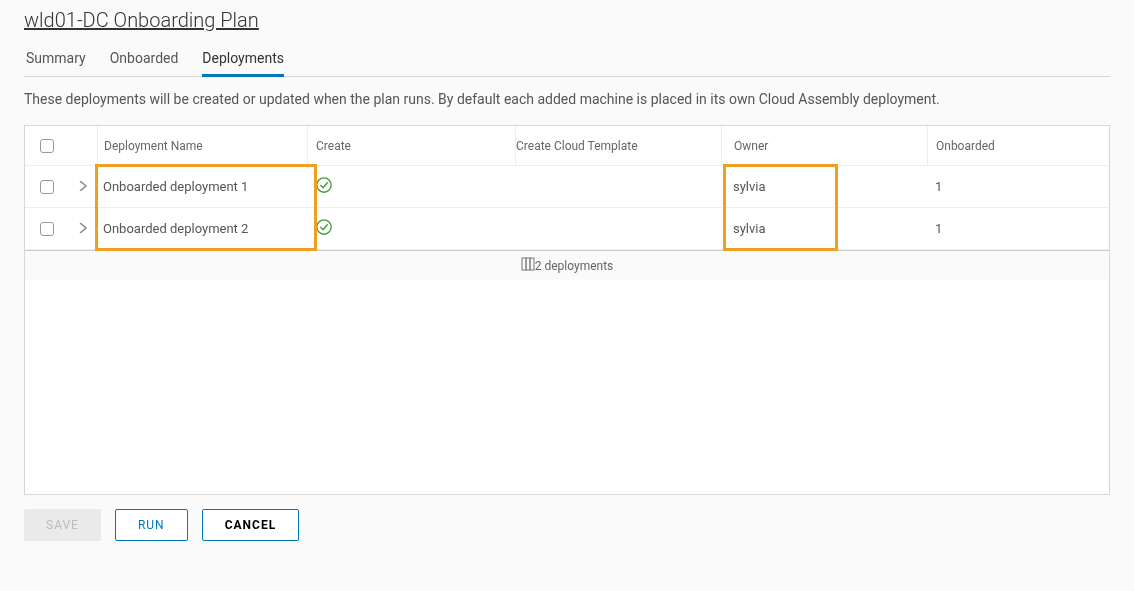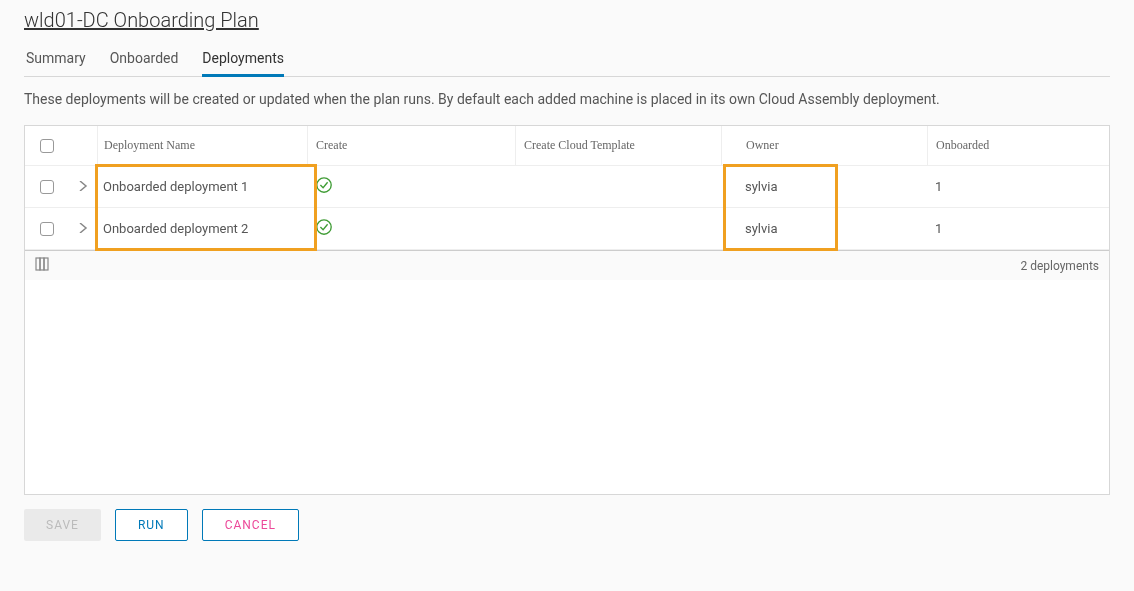--- a/index.html
+++ b/index.html
@@ -13,36 +13,36 @@
   .toolbar { display: flex; border: 1px solid #ccc; width: fit-content; margin-bottom: 5px;}
   .toolbar button { background: transparent; border: none; border-right: 1px solid #ccc; padding: 6px 14px; font-size: 11px; letter-spacing: 0.7px; color: #bbb; cursor: not-allowed; text-transform: uppercase; }
   .toolbar button:last-child { border-right: none; }
   .grid { border: 1px solid #d7d7d7; background: #fff; min-height: 370px; display: flex; flex-direction: column;}
   .grid-header, .grid-row { display: flex; align-items: center; border-bottom: 1px solid #eee; height: 42px;}
   .grid-header { height: 40px; }
   .col-check { width: 44px; display:flex; align-items:center; justify-content:center; }
   .col-expand { width: 28px; display:flex; align-items:center; justify-content:center;}
   .col-name { width: 210px; padding-left: 6px;}
   .col-status { width: 208px; padding-left: 8px;}
-  .col-cloud { width: 206px; padding-left: 8px;}
-  .col-owner { width: 206px; padding-left: 24px;}
+  .col-cloud { width: 206px; }
+  .col-owner { width: 206px; padding-left: 12px;}
   .col-components { flex: 1; padding-left: 8px;}
-  .grid-header > div { color: #666; font-size: 12px; border-left: 1px solid #eee; height: 100%; display: flex; align-items: center; font-family: Liberation Serif, serif;}
+  .grid-header > div { color: #666; font-size: 12px; border-left: 1px solid #eee; height: 100%; display: flex; align-items: center;}
   .grid-header .col-check, .grid-header .col-expand { border-left: none;}
   .grid-body { flex: 1; }
   .chk { width: 14px; height: 14px; border: 1px solid #999; border-radius: 3px; background: #fff; }
   .expand-icon svg { width: 10px; height: 10px; }
   .status-ok svg { width: 18px; height: 18px; }
-  .grid-footer { border-top: 1px solid #ccc; display: flex; align-items: center; justify-content: space-between; padding: 6px 10px; color: #666; font-size: 12px; background: #fafafa;}
+  .grid-footer { border-top: 1px solid #ccc; display: flex; align-items: center; justify-content: center; padding: 6px 10px; color: #666; font-size: 12px; background: #fafafa;}
   .column-icon svg { width: 14px; height: 14px; }
   .actions { margin-top: 14px; display: flex; gap: 14px;}
   .btn { padding: 8px 22px; font-size: 12px; letter-spacing: 1px; text-transform: uppercase; border-radius: 2px; cursor: pointer;}
   .btn-save { background: #eaeaea; color: #bbb; border: none; cursor: not-allowed;}
   .btn-run  { background: #fff; color: #0079b8; border: 1px solid #0079b8;}
-  .btn-cancel { background: #fff; color: #ec4899; border: 1px solid #0079b8;}
+  .btn-cancel { background: #fff; color: #000000; border: 1px solid #0079b8; font-weight: bold;}
   
   .grid-body-wrap { position: relative; }
   .hl-names { position: absolute; left: 70px; top: -2px; width: 222px; height: 87px; border: 3px solid #f0a020; pointer-events: none; }
   .hl-owners { position: absolute; left: 698px; top: -2px; width: 115px; height: 87px; border: 3px solid #f0a020; pointer-events: none; }
 </style>
 </head>
 <body>
 
 <div class="page">
   <h1>wld01-DC Onboarding Plan</h1>

